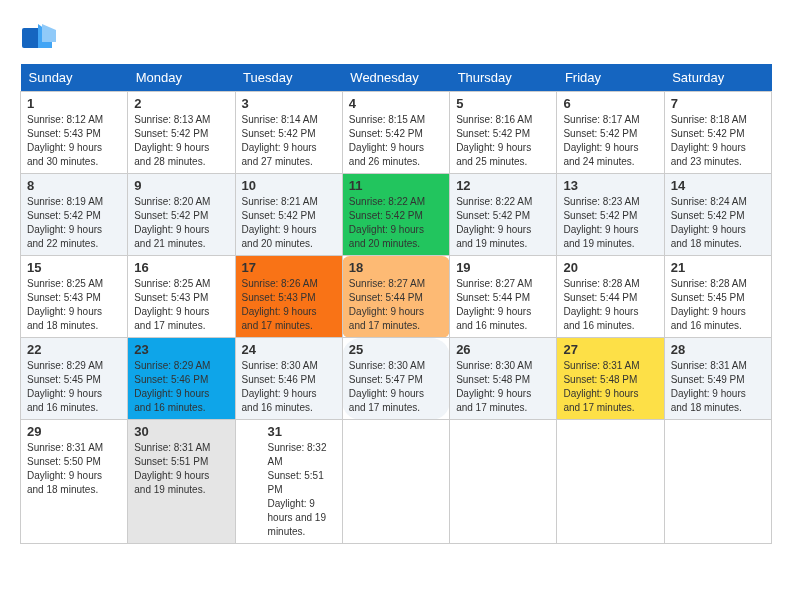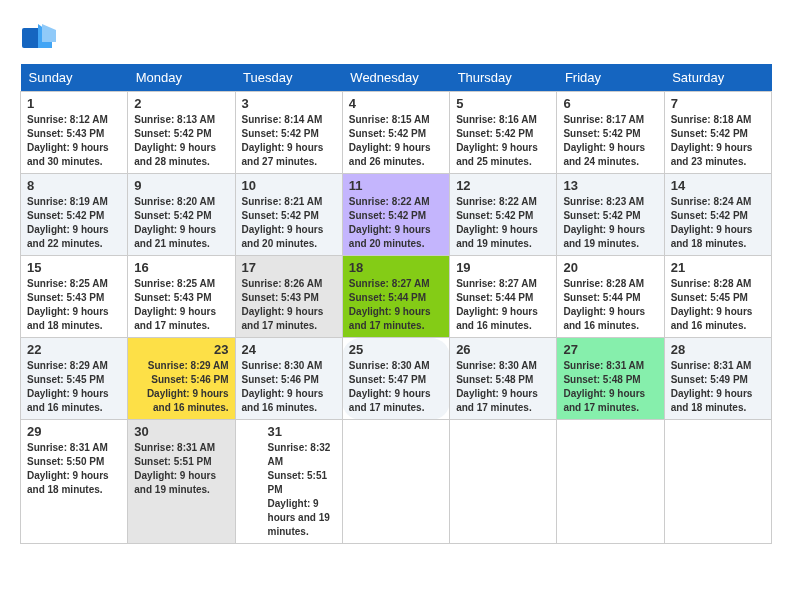--- a/index.html
+++ b/index.html
@@ -63,21 +63,20 @@
     .day-num {
       font-size: 13px;
       font-weight: bold;
       display: block;
       margin-bottom: 2px;
     }
     .day-info {
       font-size: 10px;
       line-height: 1.4;
       color: #333;
-      font-weight: bold;
     }
     .empty-cell {
       background-color: #fff !important;
     }
   </style>
 </head>
 <body>
 
 <div class="header-area">
   <div class="logo">
@@ -152,21 +151,21 @@
         <span class="day-info">Sunrise: 8:19 AM<br>Sunset: 5:42 PM<br>Daylight: 9 hours and 22 minutes.</span>
       </td>
         <td style="background-color: rgb(240, 244, 248);">
         <span class="day-num">9</span>
         <span class="day-info">Sunrise: 8:20 AM<br>Sunset: 5:42 PM<br>Daylight: 9 hours and 21 minutes.</span>
       </td>
         <td style="background-color: rgb(240, 244, 248);">
         <span class="day-num">10</span>
         <span class="day-info">Sunrise: 8:21 AM<br>Sunset: 5:42 PM<br>Daylight: 9 hours and 20 minutes.</span>
       </td>
-        <td style="background-color: #c4b5fd;">
+        <td style="background-color: #22c55e;">
         <span class="day-num">11</span>
         <span class="day-info">Sunrise: 8:22 AM<br>Sunset: 5:42 PM<br>Daylight: 9 hours and 20 minutes.</span>
       </td>
         <td style="background-color: rgb(240, 244, 248);">
         <span class="day-num">12</span>
         <span class="day-info">Sunrise: 8:22 AM<br>Sunset: 5:42 PM<br>Daylight: 9 hours and 19 minutes.</span>
       </td>
         <td style="background-color: rgb(240, 244, 248); margin-left: 45px;">
         <span class="day-num">13</span>
         <span class="day-info">Sunrise: 8:23 AM<br>Sunset: 5:42 PM<br>Daylight: 9 hours and 19 minutes.</span>
@@ -178,25 +177,25 @@
       </tr>
       <tr>
         <td style="background-color: rgb(255, 255, 255);">
         <span class="day-num">15</span>
         <span class="day-info">Sunrise: 8:25 AM<br>Sunset: 5:43 PM<br>Daylight: 9 hours and 18 minutes.</span>
       </td>
         <td style="background-color: rgb(255, 255, 255);">
         <span class="day-num">16</span>
         <span class="day-info">Sunrise: 8:25 AM<br>Sunset: 5:43 PM<br>Daylight: 9 hours and 17 minutes.</span>
       </td>
-        <td style="background-color: #e5e5e5;">
+        <td style="background-color: #f97316;">
         <span class="day-num">17</span>
         <span class="day-info">Sunrise: 8:26 AM<br>Sunset: 5:43 PM<br>Daylight: 9 hours and 17 minutes.</span>
       </td>
-        <td style="background-color: #84cc16;">
+        <td style="background-color: #fdba74; border-radius: 8px;">
         <span class="day-num">18</span>
         <span class="day-info">Sunrise: 8:27 AM<br>Sunset: 5:44 PM<br>Daylight: 9 hours and 17 minutes.</span>
       </td>
         <td style="background-color: rgb(255, 255, 255);">
         <span class="day-num">19</span>
         <span class="day-info">Sunrise: 8:27 AM<br>Sunset: 5:44 PM<br>Daylight: 9 hours and 16 minutes.</span>
       </td>
         <td style="background-color: rgb(255, 255, 255);">
         <span class="day-num">20</span>
         <span class="day-info">Sunrise: 8:28 AM<br>Sunset: 5:44 PM<br>Daylight: 9 hours and 16 minutes.</span>
@@ -204,37 +203,37 @@
         <td style="background-color: rgb(255, 255, 255);">
         <span class="day-num">21</span>
         <span class="day-info">Sunrise: 8:28 AM<br>Sunset: 5:45 PM<br>Daylight: 9 hours and 16 minutes.</span>
       </td>
       </tr>
       <tr>
         <td style="background-color: rgb(240, 244, 248);">
         <span class="day-num">22</span>
         <span class="day-info">Sunrise: 8:29 AM<br>Sunset: 5:45 PM<br>Daylight: 9 hours and 16 minutes.</span>
       </td>
-        <td style="background-color: #fde047; text-align: right;">
+        <td style="background-color: #0ea5e9;">
         <span class="day-num">23</span>
         <span class="day-info">Sunrise: 8:29 AM<br>Sunset: 5:46 PM<br>Daylight: 9 hours and 16 minutes.</span>
       </td>
         <td style="background-color: rgb(240, 244, 248);">
         <span class="day-num">24</span>
         <span class="day-info">Sunrise: 8:30 AM<br>Sunset: 5:46 PM<br>Daylight: 9 hours and 16 minutes.</span>
       </td>
         <td style="background-color: rgb(240, 244, 248); border-radius: 19px;">
         <span class="day-num">25</span>
         <span class="day-info">Sunrise: 8:30 AM<br>Sunset: 5:47 PM<br>Daylight: 9 hours and 17 minutes.</span>
       </td>
         <td style="background-color: rgb(240, 244, 248); margin-left: 28px;">
         <span class="day-num">26</span>
         <span class="day-info">Sunrise: 8:30 AM<br>Sunset: 5:48 PM<br>Daylight: 9 hours and 17 minutes.</span>
       </td>
-        <td style="background-color: #86efac; margin-top: 44px;">
+        <td style="background-color: #fde047; margin-top: 44px;">
         <span class="day-num">27</span>
         <span class="day-info">Sunrise: 8:31 AM<br>Sunset: 5:48 PM<br>Daylight: 9 hours and 17 minutes.</span>
       </td>
         <td style="background-color: rgb(240, 244, 248);">
         <span class="day-num">28</span>
         <span class="day-info">Sunrise: 8:31 AM<br>Sunset: 5:49 PM<br>Daylight: 9 hours and 18 minutes.</span>
       </td>
       </tr>
       <tr>
         <td style="background-color: rgb(255, 255, 255);">

